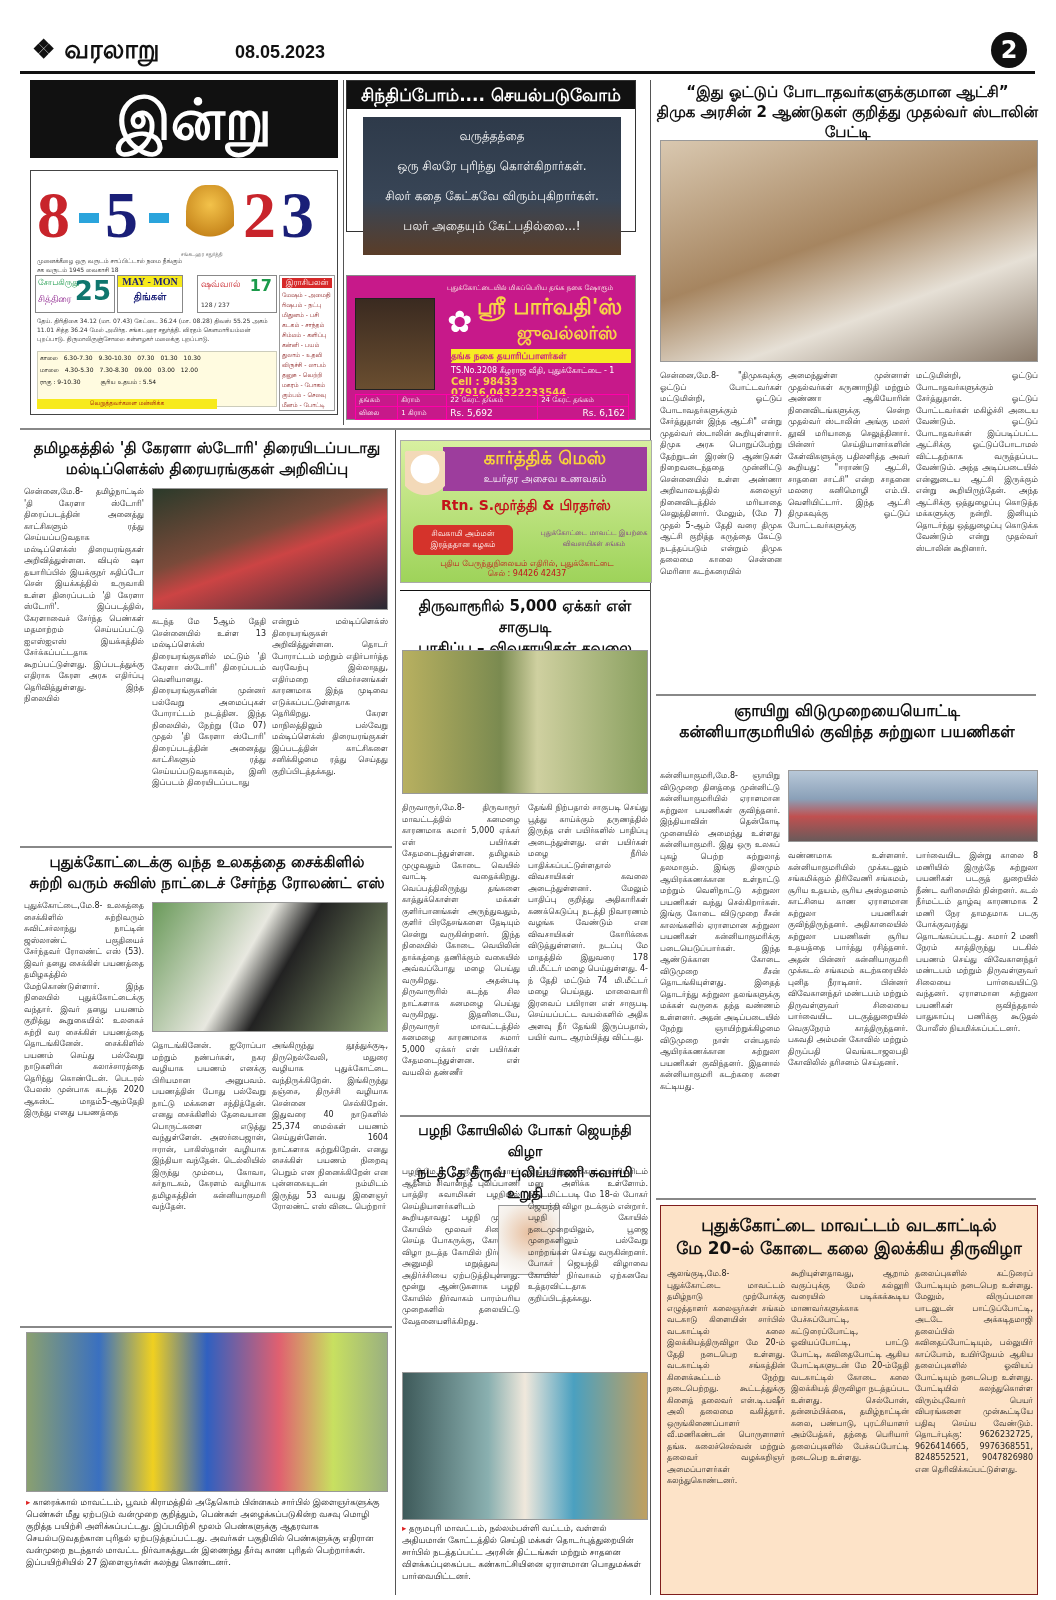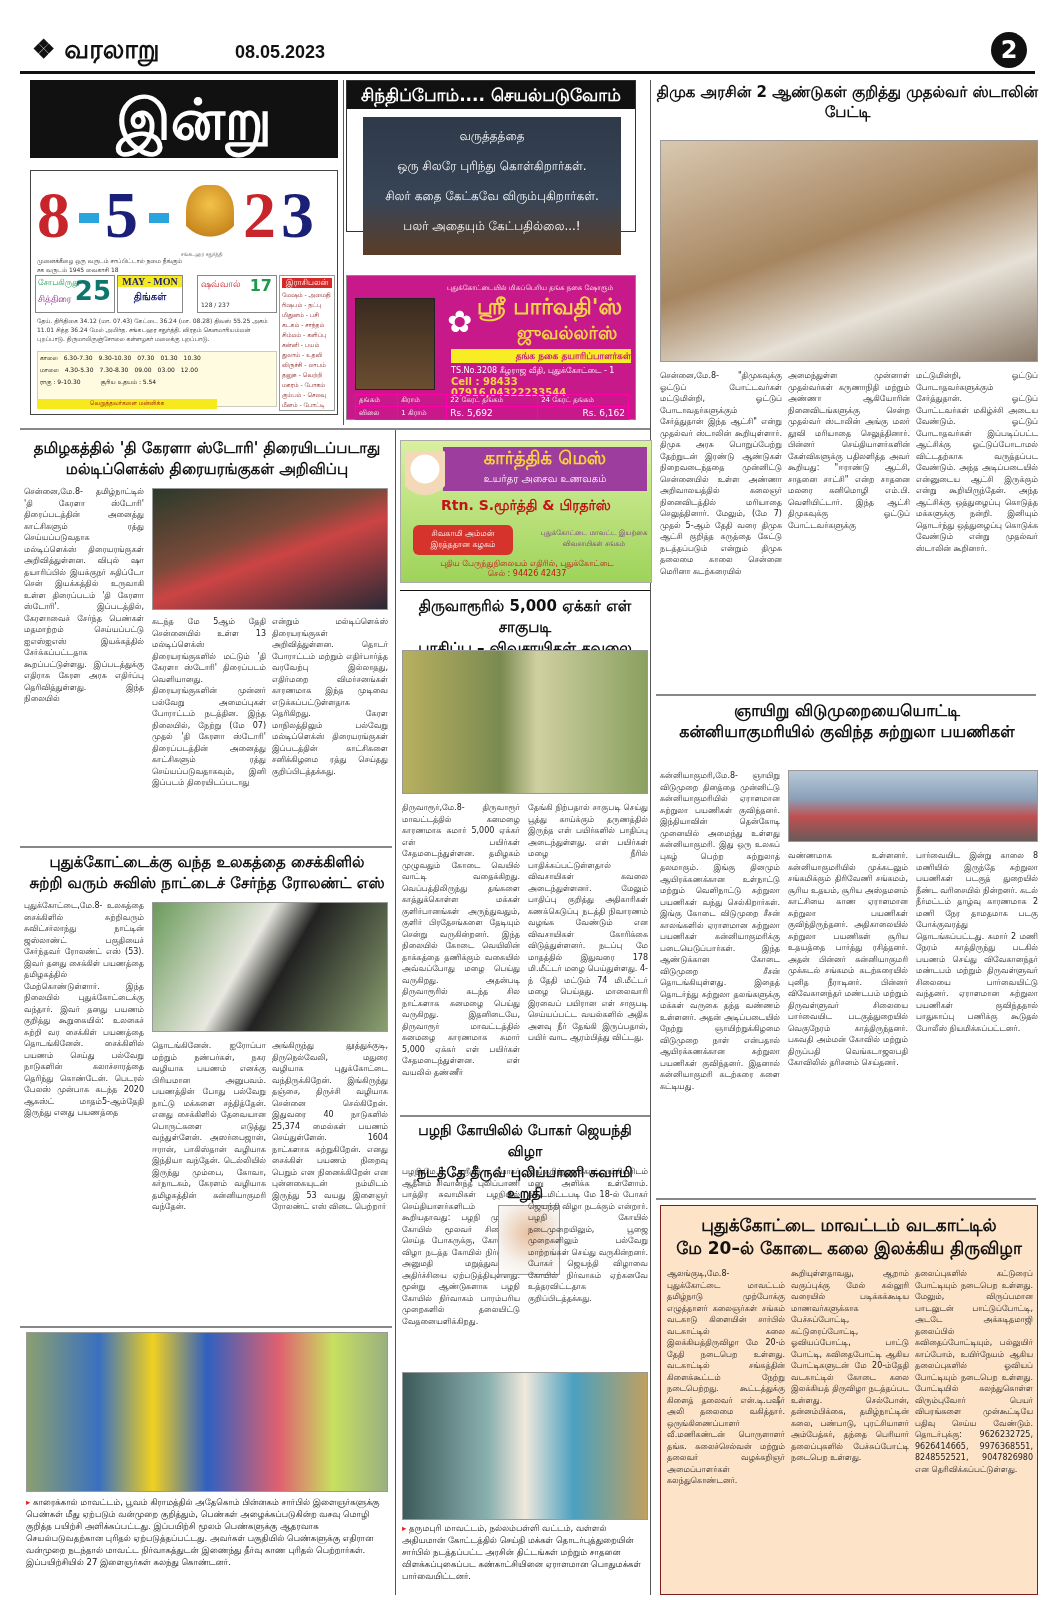--- a/index.html
+++ b/index.html
@@ -23,21 +23,21 @@
   .cal .yellowbar { position: absolute; left: 6px; top: 228px; width: 180px; height: 10px; background: #f7ea1c; font-size: 6px; text-align: center; color: #a01010; }
   .sindhi { left: 346px; top: 80px; width: 290px; height: 152px; border: 1px solid #333; }
   .sindhi .head { background: #111; color: #fff; text-align: center; font-size: 17px; font-weight: bold; height: 28px; line-height: 28px; }
   .sindhi .quote { position: absolute; left: 16px; top: 36px; width: 258px; height: 138px; background: linear-gradient(180deg, #2e3a4a 0%, #384556 60%, #5a3d28 100%); color: #fff; text-align: center; font-size: 12px; line-height: 30px; padding-top: 4px; }
   .jewel { left: 346px; top: 275px; width: 290px; height: 145px; background: #c7198a; border: 1px solid #888; color: #fff; }
   .jewel .building { position: absolute; left: 8px; top: 22px; width: 80px; height: 92px; background: linear-gradient(180deg, #3a2a20, #6a4e30); border: 1px solid #222; }
   .jewel .tag { position: absolute; left: 100px; top: 8px; font-size: 7px; color: #ffe; }
   .jewel .name { position: absolute; left: 130px; top: 18px; font-size: 22px; font-weight: bold; color: #f6d247; }
   .jewel .name2 { position: absolute; left: 170px; top: 46px; font-size: 18px; font-weight: bold; color: #f6d247; }
   .jewel .flower { position: absolute; left: 100px; top: 28px; font-size: 30px; color: #fff; }
-  .jewel .band { position: absolute; left: 104px; top: 73px; width: 180px; height: 14px; background: #f8ec24; color: #c7198a; font-size: 9px; font-weight: bold; text-align: right; line-height: 14px; }
+  .jewel .band { position: absolute; left: 104px; top: 73px; width: 180px; height: 14px; background: #f8ec24; color: #c7198a; font-size: 9px; font-weight: bold; text-align: left; line-height: 14px; }
   .jewel .addr { position: absolute; left: 104px; top: 90px; font-size: 8px; }
   .jewel .cell { position: absolute; left: 104px; top: 100px; font-size: 10px; font-weight: bold; color: #f6d247; }
   .jewel table { position: absolute; left: 8px; top: 118px; width: 274px; border-collapse: collapse; font-size: 7px; }
   .jewel td { border: 1px solid #f0a; padding: 1px 3px; color: #fff; }
   .lead-head { left: 655px; top: 82px; width: 385px; text-align: center; font-weight: bold; font-size: 15px; line-height: 20px; }
   .photo { background: linear-gradient(160deg, #d9c8b0, #a68560 45%, #e6e0d6 70%, #8a7a6a); border: 1px solid #999; }
   .lead-photo { left: 660px; top: 140px; width: 378px; height: 222px; }
   .body-text { font-size: 8px; line-height: 11.5px; color: #222; text-align: justify; overflow: hidden; }
   .hr { background: #888; height: 2px; }
   .headline { font-weight: bold; text-align: center; font-size: 16px; line-height: 21px; font-family: "DejaVu Sans", sans-serif; }
@@ -162,20 +162,21 @@
       <td>விலை</td>
       <td>1 கிராம்</td>
       <td style="text-align:left;font-size:9px">Rs. 5,692</td>
       <td style="text-align:right;font-size:9px">Rs. 6,162</td>
     </tr>
   </tbody>
     </table>
 </div>
 
 <div class="abs lead-head">
+  <div>“இது ஓட்டுப் போடாதவர்களுக்குமான ஆட்சி”</div>
   <div>திமுக அரசின் 2 ஆண்டுகள் குறித்து முதல்வர் ஸ்டாலின் பேட்டி</div>
 </div>
 <div class="abs photo lead-photo"></div>
 <div class="abs body-text" style="left:660px;top:370px;width:122px;height:290px">சென்னை,மே.8- "திமுகவுக்கு ஓட்டுப் போட்டவர்கள் மட்டுமின்றி, ஓட்டுப் போடாவதர்களுக்கும் சேர்த்துதான் இந்த ஆட்சி" என்று முதல்வர் ஸ்டாலின் கூறியுள்ளார். திமுக அரசு பொறுப்பேற்று தேற்றுடன் இரண்டு ஆண்டுகள் நிறைவடைந்ததை முன்னிட்டு சென்னையில் உள்ள அண்ணா அறிவாலயத்தில் கலைஞர் நினைவிடத்தில் மரியாதை செலுத்தினார். மேலும், (மே 7) முதல் 5-ஆம் தேதி வரை திமுக ஆட்சி குறித்த கருத்தை கேட்டு நடத்தப்படும் என்றும் திமுக தலைமை காலை சென்னை மெரினா கடற்கரையில்</div>
 <div class="abs body-text" style="left:788px;top:370px;width:122px;height:290px">அமைந்துள்ள முன்னாள் முதல்வர்கள் கருணாநிதி மற்றும் அண்ணா ஆகியோரின் நினைவிடங்களுக்கு சென்ற முதல்வர் ஸ்டாலின் அங்கு மலர் தூவி மரியாதை செலுத்தினார். பின்னர் செய்தியாளர்களின் கேள்விகளுக்கு பதிலளித்த அவர் கூறியது: "ஈராண்டு ஆட்சி, சாதனை சாட்சி" என்ற சாதனை மலரை கனிமொழி எம்.பி. வெளியிட்டார். இந்த ஆட்சி திமுகவுக்கு ஓட்டுப் போட்டவர்களுக்கு</div>
 <div class="abs body-text" style="left:916px;top:370px;width:122px;height:290px">மட்டுமின்றி, ஓட்டுப் போடாதவர்களுக்கும் சேர்த்துதான். ஓட்டுப் போட்டவர்கள் மகிழ்ச்சி அடைய வேண்டும். ஓட்டுப் போடாதவர்கள் இப்படிப்பட்ட ஆட்சிக்கு ஓட்டுப்போடாமல் விட்டதற்காக வருத்தப்பட வேண்டும். அந்த அடிப்படையில் என்னுடைய ஆட்சி இருக்கும் என்று கூறியிருந்தேன். அந்த ஆட்சிக்கு ஒத்துழைப்பு கொடுத்த மக்களுக்கு நன்றி. இனியும் தொடர்ந்து ஒத்துழைப்பு கொடுக்க வேண்டும் என்று முதல்வர் ஸ்டாலின் கூறினார்.</div>
 
 <div class="abs colrule" style="left:343px;top:80px;height:345px"></div>
 <div class="abs colrule" style="left:650px;top:80px;height:1515px"></div>
 <div class="abs colrule" style="left:395px;top:430px;height:1165px"></div>

